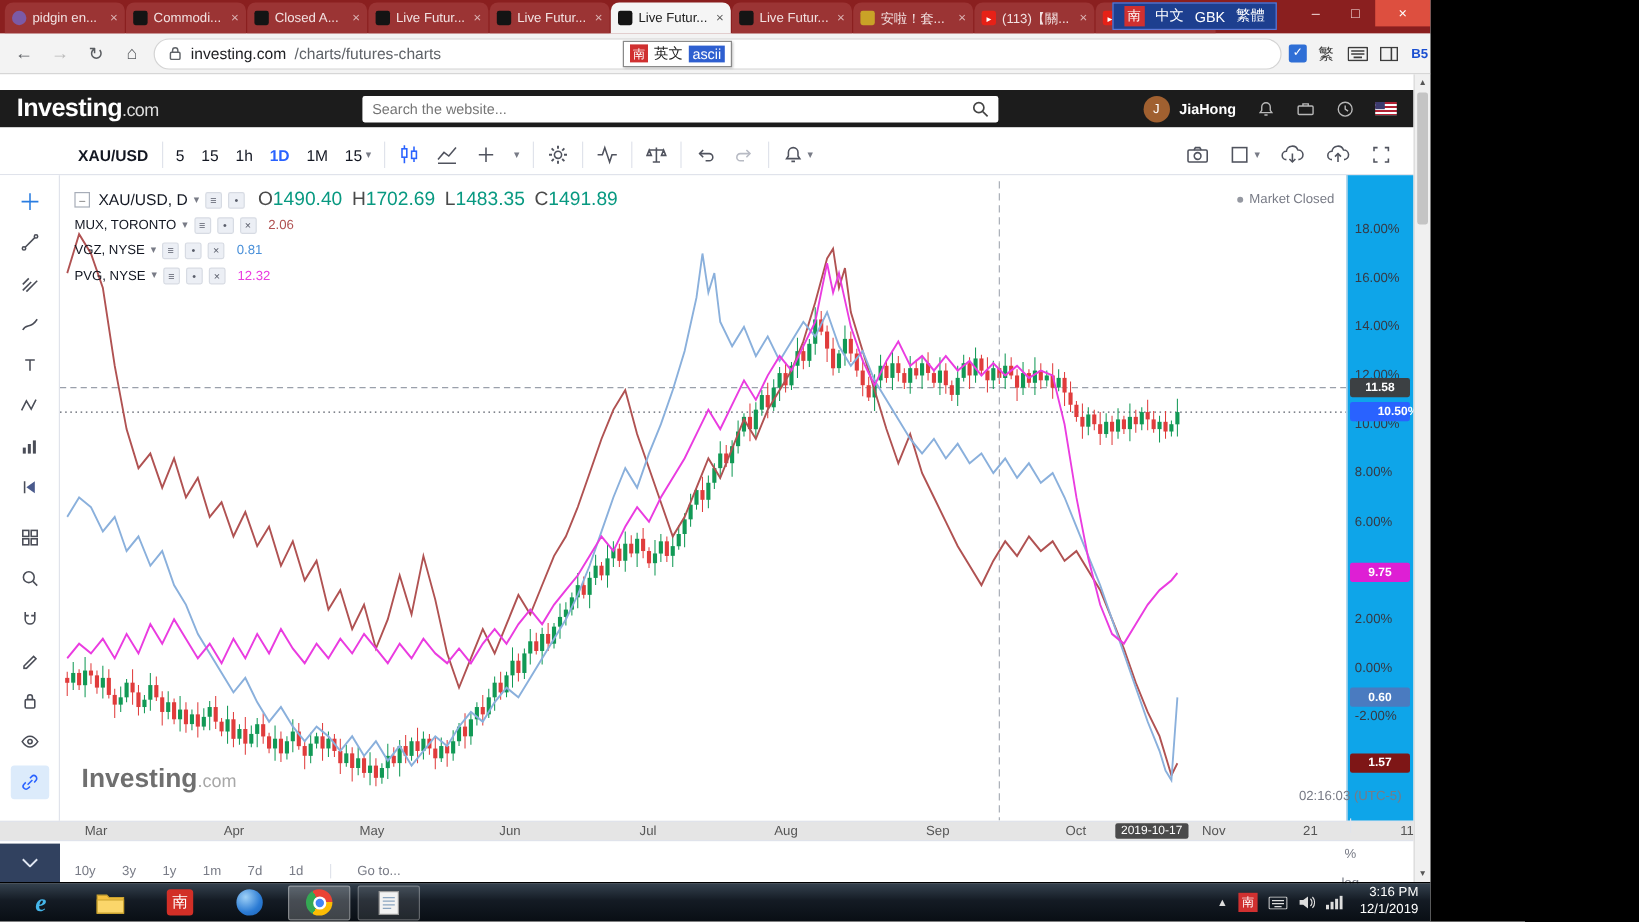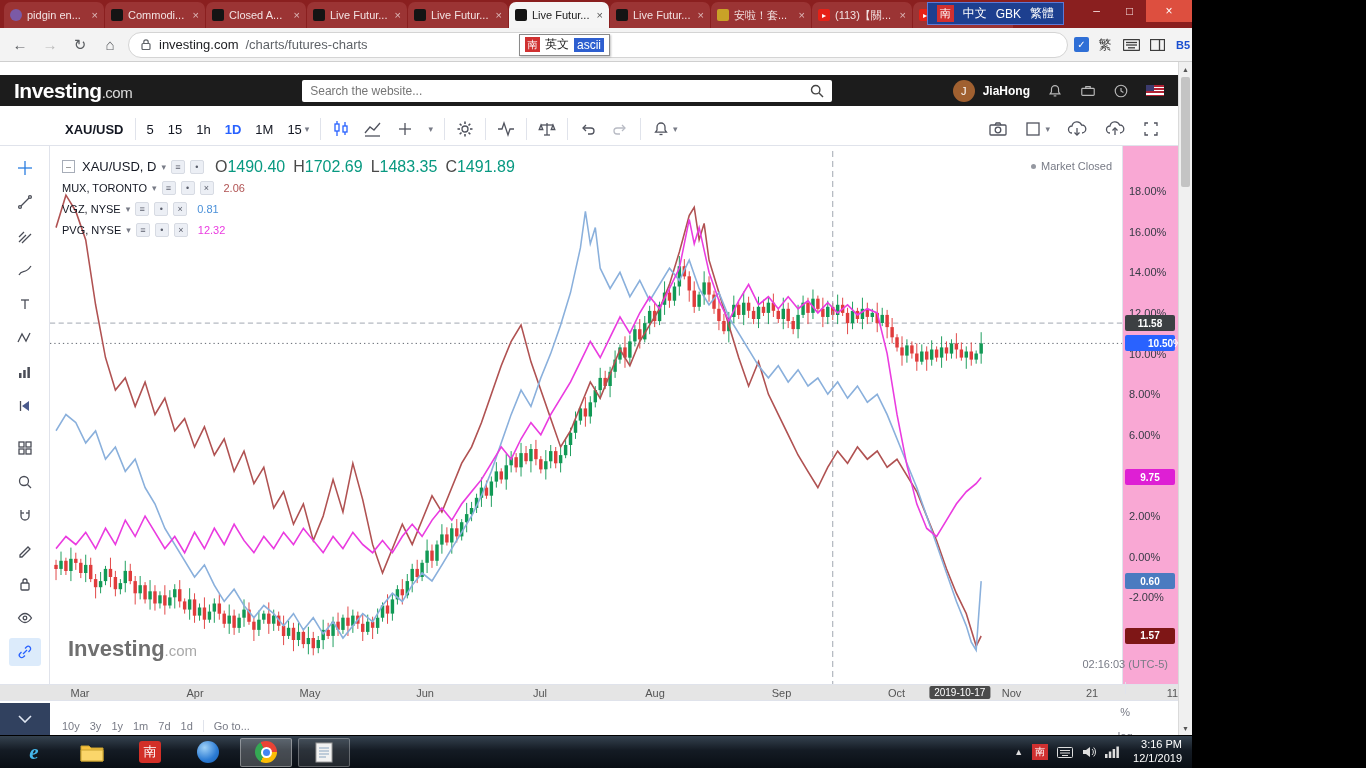--- a/index.html
+++ b/index.html
@@ -73,21 +73,21 @@
 
   
   .chart-region { position:absolute; top:84px; left:0; right:0; height:538px; }
   .drawbar { position:absolute; left:0; top:0; bottom:0; width:50px; border-right:1px solid #e0e3eb; display:flex; flex-direction:column; align-items:center; padding-top:8px; gap:6px; background:#fff; }
   .tool { width:32px; height:28px; display:flex; align-items:center; justify-content:center; border-radius:3px; flex:none; }
   .tool svg { stroke:#4a4d57; fill:none; stroke-width:1.3; display:block; }
   .tool.active { background:#dcebfb; }
   .tool.grp { margin-top:8px; }
   .plot-wrap { position:absolute; left:50px; right:56px; top:0; bottom:0; overflow:hidden; }
   #chart-svg { width:100%; height:100%; display:block; }
-  .price-axis { position:absolute; right:0; top:0; bottom:0; width:56px; border-left:1px solid #e0e3eb; background:#f9a8d4; }
+  .price-axis { position:absolute; right:0; top:0; bottom:0; width:56px; border-left:1px solid #e0e3eb; background:#0ea5e9; }
   .pa-label { position:absolute; left:6px; font-size:11px; color:#363a45; }
   .pa-badge { position:absolute; left:2px; right:3px; height:16px; border-radius:2px; color:#fff; font-size:10px; font-weight:bold; display:flex; align-items:center; justify-content:center; }
 
   .legend { position:absolute; top:10px; left:12px; }
   .leg-row { display:flex; align-items:center; gap:5px; height:21px; font-size:11px; color:#131722; }
   .leg-row.main { font-size:13px; }
   .minus-box { width:13px; height:13px; border:1px solid #a7adb8; color:#666; font-size:9px; display:flex; align-items:center; justify-content:center; margin-right:2px; background:#fff; }
   .leg-caret { color:#787b86; font-size:9px; }
   .leg-btn { width:14px; height:14px; background:#eceff5; border:1px solid #d7dbe3; border-radius:2px; font-size:9px; color:#5a5e6b; display:flex; align-items:center; justify-content:center; }
   .ohlc { display:flex; gap:8px; margin-left:6px; font-size:16px; }
@@ -100,21 +100,21 @@
   .market-status { position:absolute; top:14px; right:10px; color:#787b86; font-size:11px; display:flex; align-items:center; gap:5px; }
   .ms-dot { width:5px; height:5px; border-radius:50%; background:#9598a1; }
   .watermark { position:absolute; left:18px; bottom:22px; font-size:22px; font-weight:bold; color:#6f6f6f; }
   .watermark .tld { font-size:15px; color:#a8a8a8; font-weight:normal; }
 
   .time-axis { position:absolute; left:0; right:0; top:622px; height:16px; border-top:1px solid #e0e3eb; background:#e5e5e5; }
   .ta-label { position:absolute; top:2px; font-size:11px; color:#555; transform:translateX(-50%); white-space:nowrap; }
   .ta-badge { position:absolute; top:1px; transform:translateX(-50%); background:#4a4a4a; color:#fff; font-size:10px; padding:1px 5px; border-radius:2px; white-space:nowrap; }
 
   .bottom-bar { position:absolute; left:0; right:0; top:638px; height:22px; border-top:1px solid #e0e3eb; display:flex; align-items:center; padding:0 10px 0 62px; font-size:11px; color:#787b86; background:#fff; }
-  .bb-left { display:flex; align-items:center; gap:10px;margin-top:29px; }
+  .bb-left { display:flex; align-items:center; gap:22px;margin-top:29px; }
   .bb-sep { width:1px; height:12px; background:#e0e3eb; }
   .bb-right { margin-left:auto; display:flex; align-items:center; gap:12px;flex-direction:column; }
   .bb-auto { color:#2962ff; }
   .obj-toggle { position:absolute; left:0; top:641px; width:50px; height:32px; background:#31415f; display:flex; align-items:center; justify-content:center; }
 
   
   .scrollbar { position:absolute; top:62px; right:0; width:14px; bottom:33px; background:#f0f0f0; border-left:1px solid #dadada; }
   .sb-btn { position:absolute; left:0; right:0; height:14px; display:flex; align-items:center; justify-content:center; font-size:7px; color:#555; }
   .sb-btn.up { top:0; }
   .sb-btn.down { bottom:0; }

